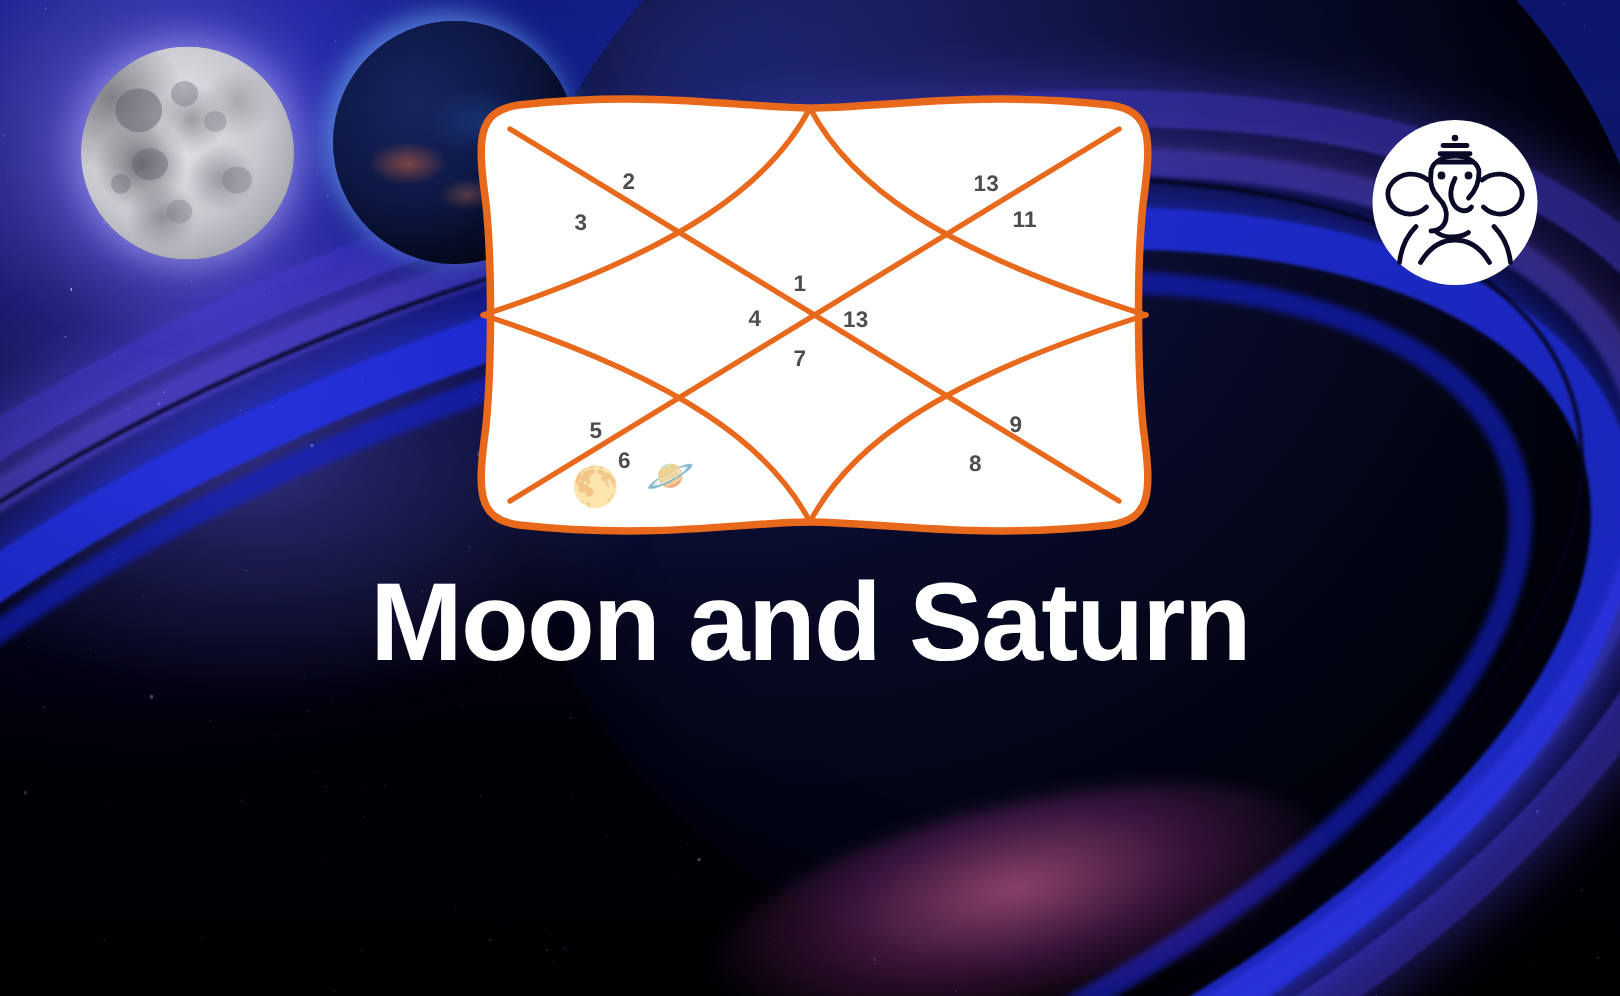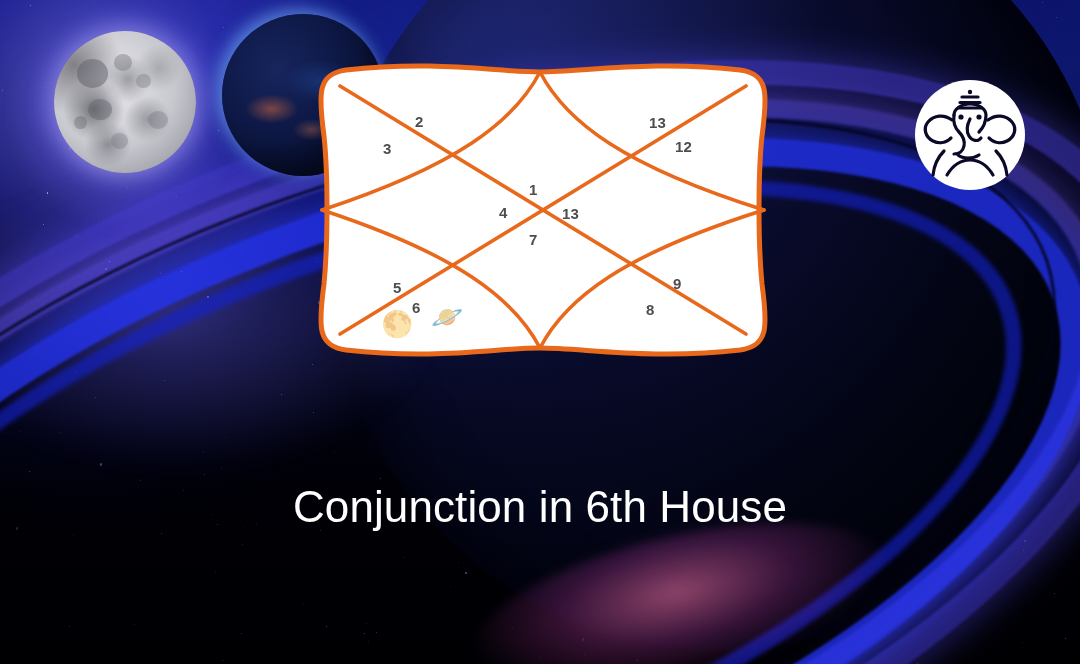--- a/index.html
+++ b/index.html
@@ -548,24 +548,24 @@
       <div class="house-num" style="left: 529px; top: 182px; color: rgb(77, 77, 77);">1</div>
       <div class="house-num" style="left: 415px; top: 114px; color: rgb(77, 77, 77);">2</div>
       <div class="house-num" style="left: 383px; top: 141px; color: rgb(77, 77, 77);">3</div>
       <div class="house-num" style="left: 499px; top: 205px; color: rgb(77, 77, 77);">4</div>
       <div class="house-num" style="left: 393px; top: 280px; color: rgb(77, 77, 77);">5</div>
       <div class="house-num" style="left: 412px; top: 300px; color: rgb(77, 77, 77);">6</div>
       <div class="house-num" style="left: 529px; top: 232px; color: rgb(77, 77, 77);">7</div>
       <div class="house-num" style="left: 646px; top: 302px; color: rgb(77, 77, 77);">8</div>
       <div class="house-num" style="left: 673px; top: 276px; color: rgb(77, 77, 77);">9</div>
       <div class="house-num" style="left: 562px; top: 206px; color: rgb(77, 77, 77);">13</div>
-      <div class="house-num" style="left: 675px; top: 139px; color: rgb(77, 77, 77);">12</div>
+      <div class="house-num" style="left: 675px; top: 139px; color: rgb(77, 77, 77);">11</div>
       <div class="house-num" style="left: 649px; top: 115px; color: rgb(77, 77, 77);">13</div>
     </div>
 
   <div id="planet-glyphs">
       <div class="planet-glyph" style="left: 381px; top: 311px;">🌕</div>
       <div class="planet-glyph" style="left: 431px; top: 304px;">🪐</div>
     </div>
 
-  <div class="subtitle">Conjunction in 6th House</div>
+  <div class="title">Moon and Saturn</div>
 
 </div>
 
 </body></html>

